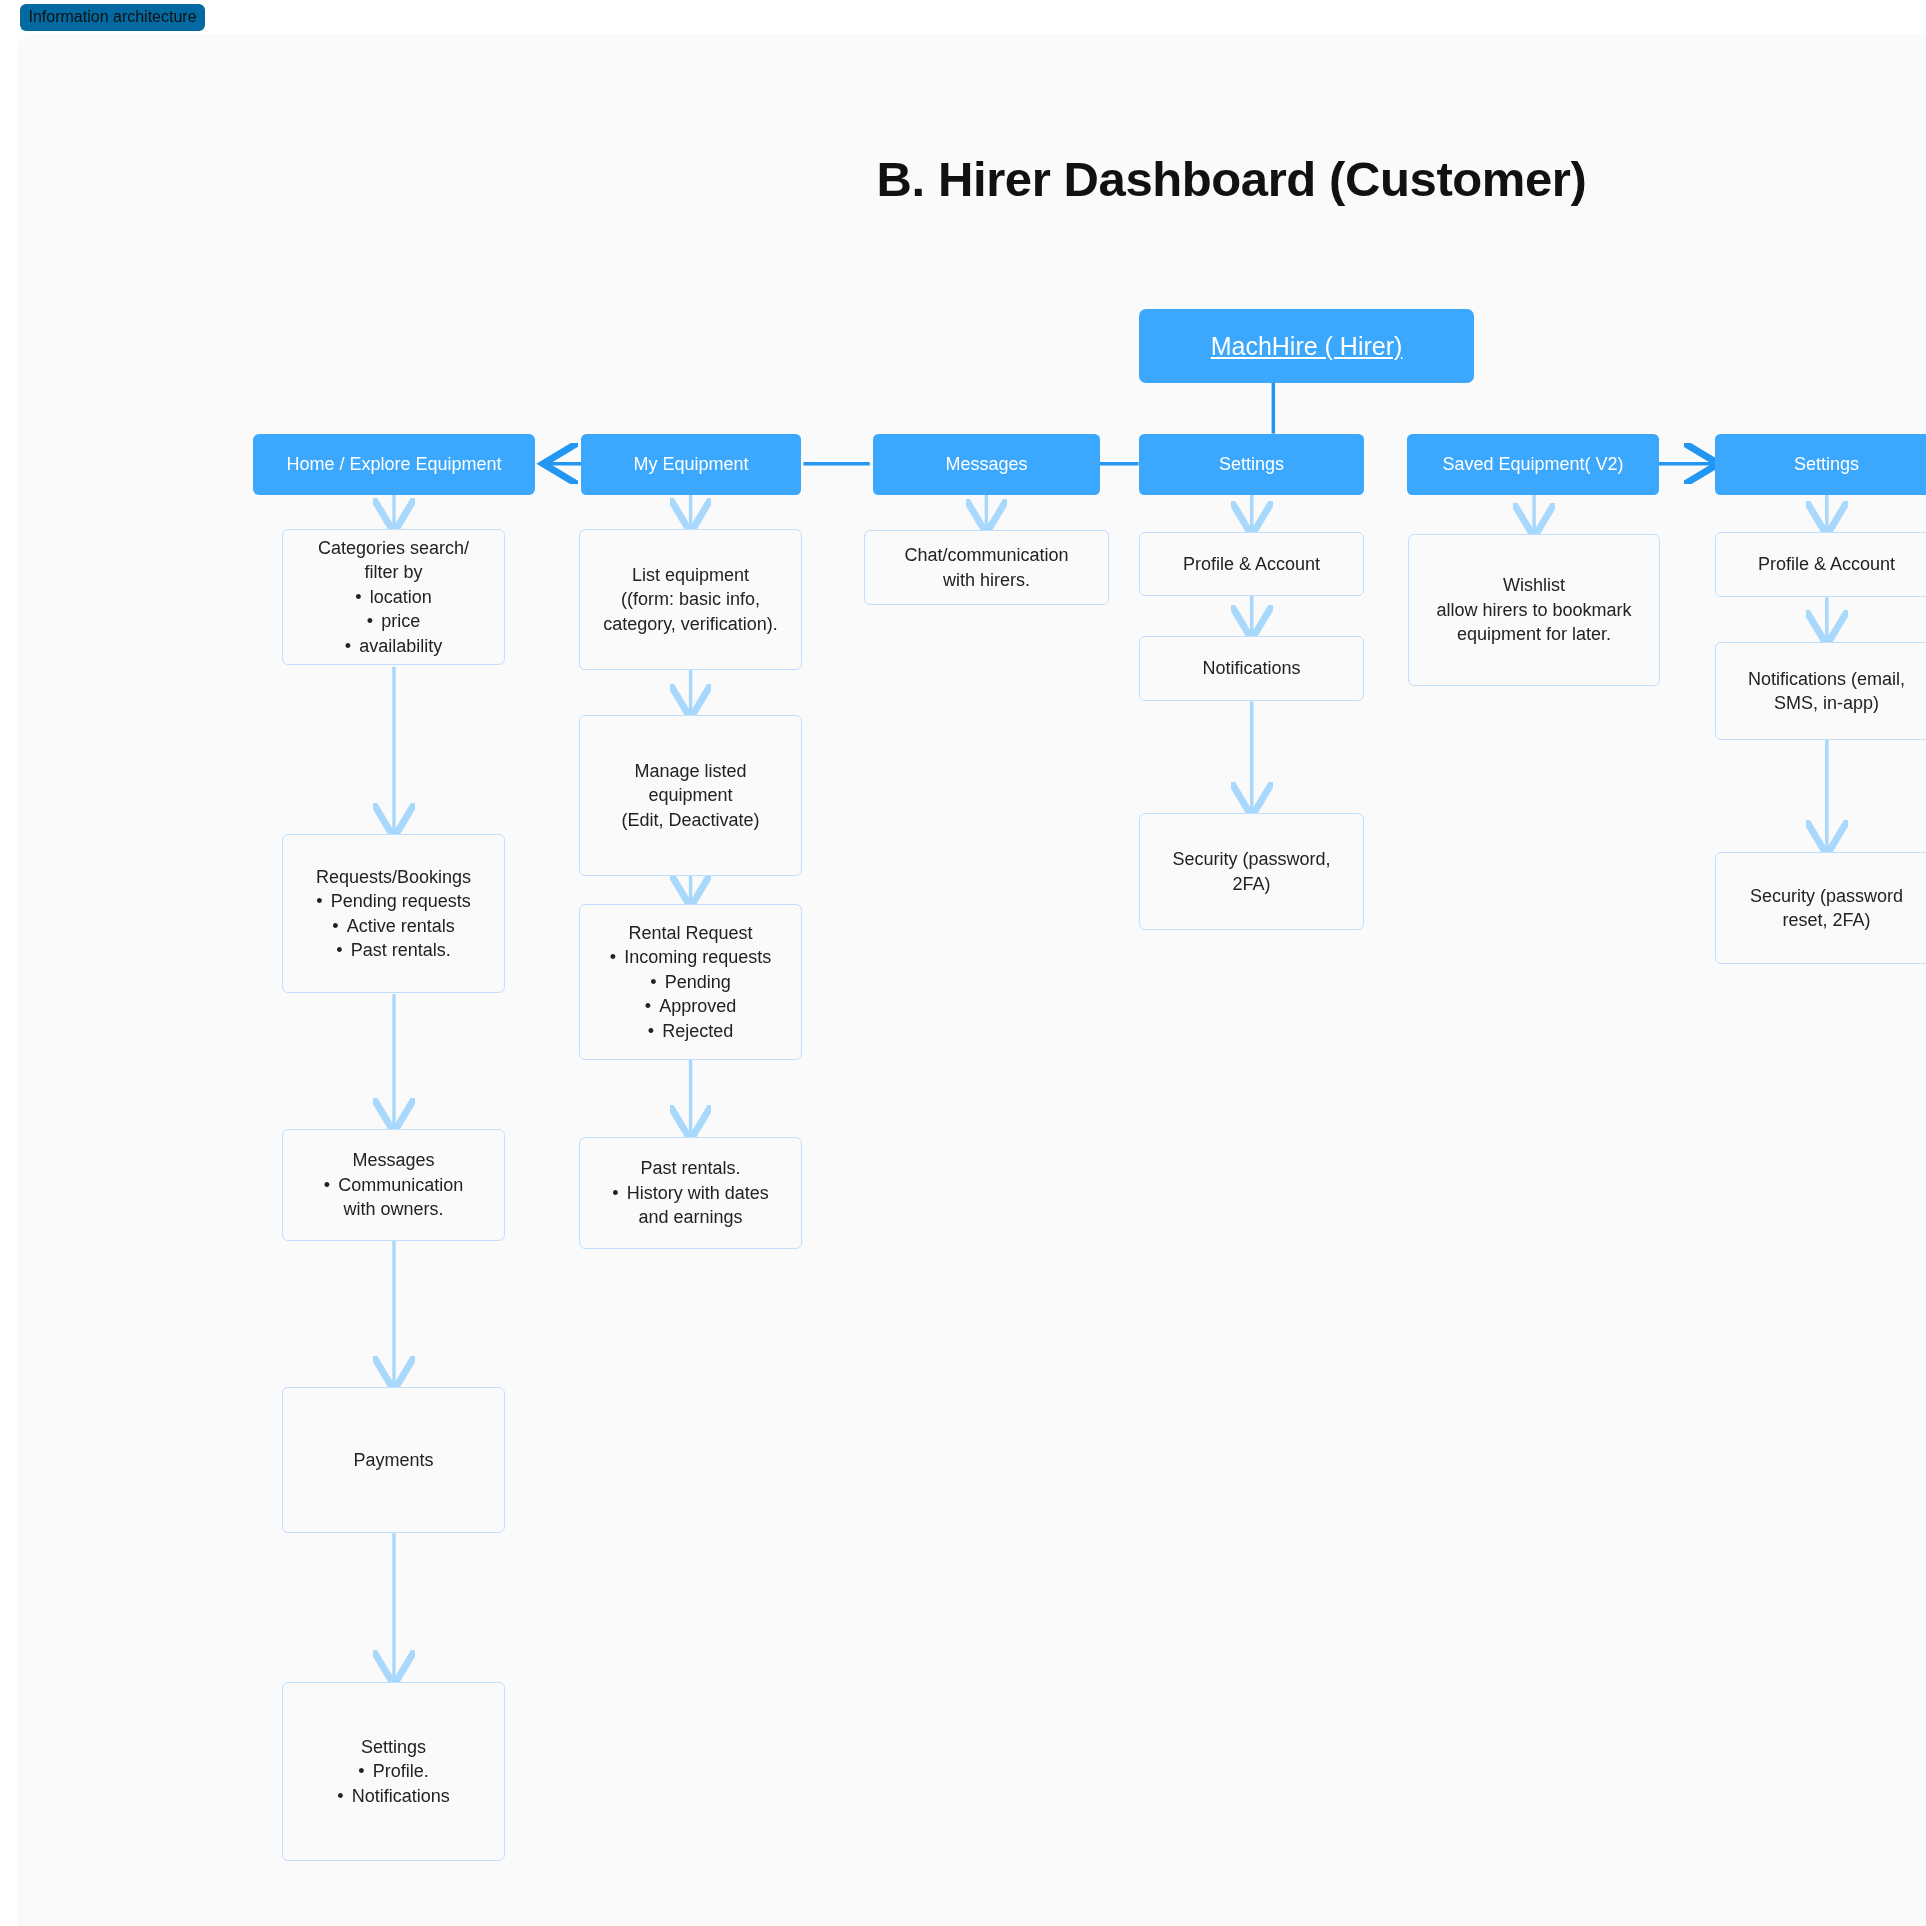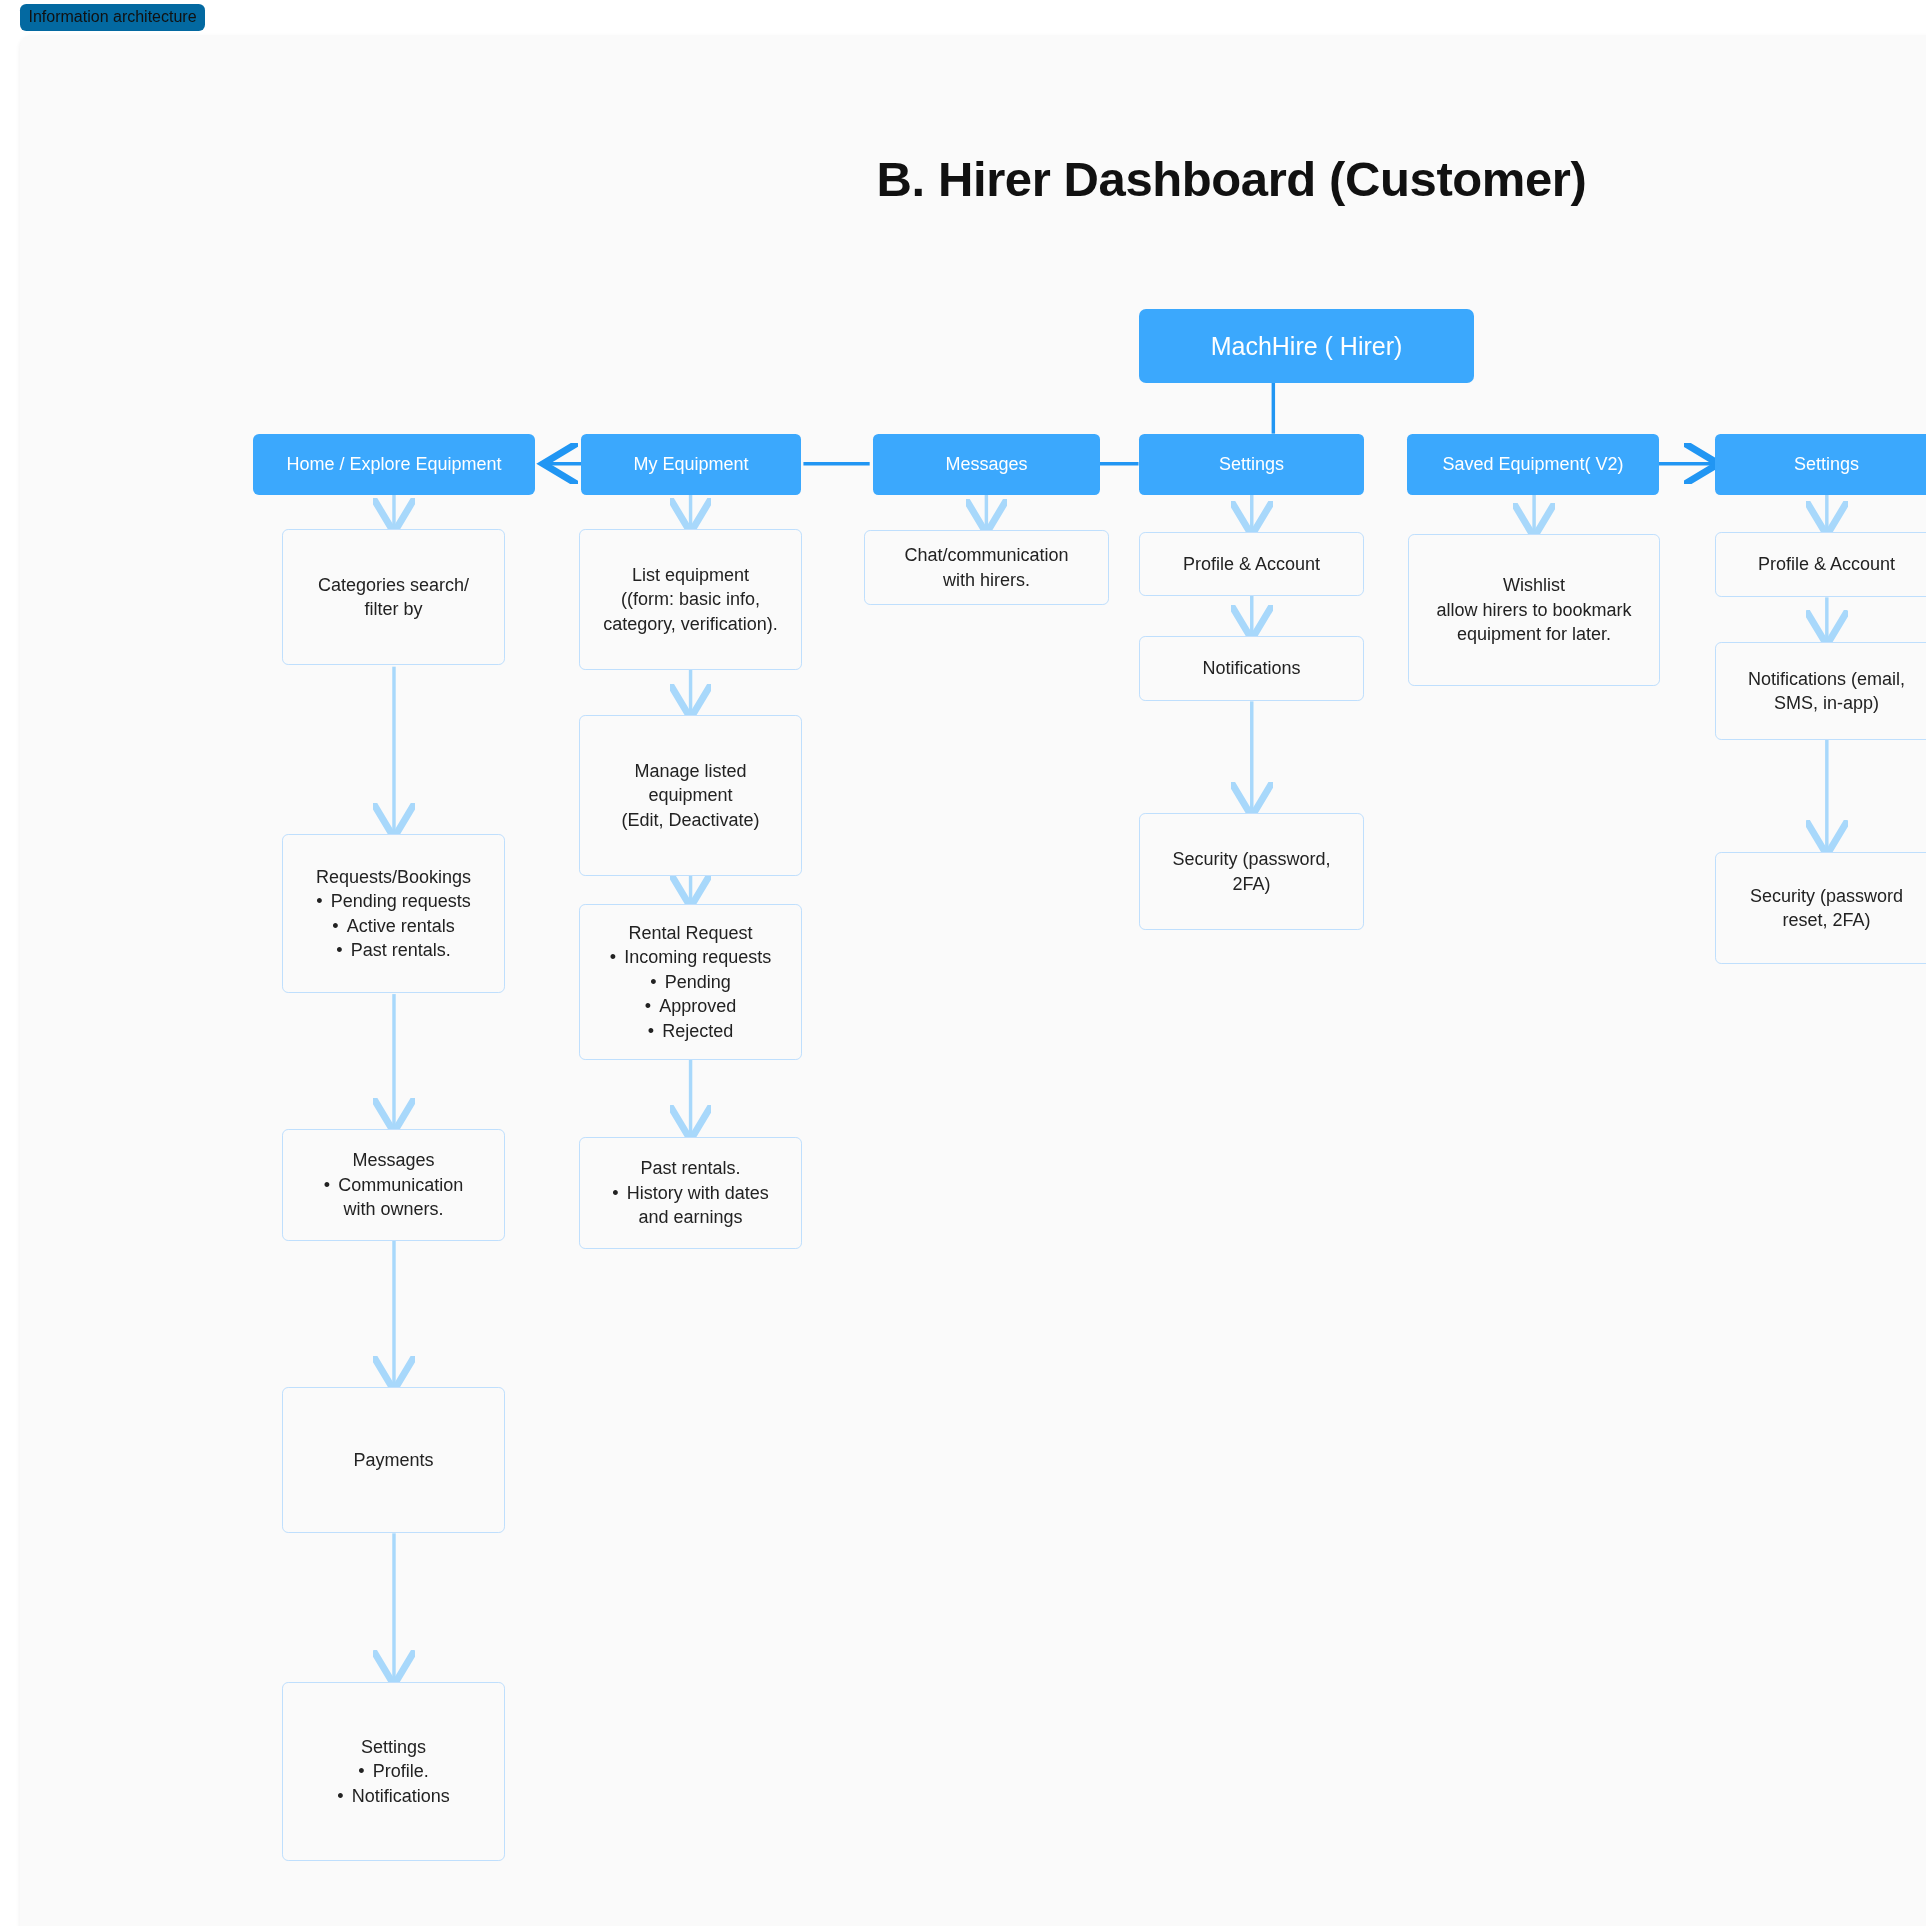--- a/index.html
+++ b/index.html
@@ -188,21 +188,21 @@
         <path d="M4690,1460 L4690,1575" marker-end="url(#ar-lblue)"></path>
         <path d="M4690,1830 L4690,2120" marker-end="url(#ar-lblue)"></path>
       </g>
 
       <g stroke="#6E6E6E" stroke-width="9" fill="none">
         <path d="M5553,1153 L5553,1480" marker-end="url(#ar-gray)"></path>
         <path d="M6365,1153 L6365,1510" marker-end="url(#ar-gray)"></path>
       </g>
     </svg>
 
-    <div class="node-blue node-root" style="left:1119px; top:274px; width:335px; height:74px;">
+    <div class="node-blue node-root" style="left:1119px; top:274px; width:335px; height:74px;text-decoration:underline;">
       <span>MachHire ( Hirer)</span>
     </div>
 
     <div class="node-blue" style="left:233px; top:399px; width:282px; height:61px;border-radius:6px;">
       <span>Home / Explore Equipment</span>
     </div>
 
     <div class="node-blue" style="left:561px; top:399px; width:220px; height:61px;">
       <span>My Equipment</span>
     </div>
@@ -219,20 +219,25 @@
       <span>Saved Equipment( V2)</span>
     </div>
 
     <div class="node-blue" style="left:1695px; top:399px; width:223px; height:61px;">
       <span>Settings</span>
     </div>
 
     <div class="node-box" style="left:262px; top:494px; width:223px; height:136px;">
       <div class="bx-title">Categories search/
 filter by</div>
+      <ul>
+        <li>location</li>
+        <li>price</li>
+        <li>availability</li>
+      </ul>
     </div>
 
     <div class="node-box" style="left:262px; top:799px; width:223px; height:159px;">
       <div class="bx-title">Requests/Bookings</div>
       <ul>
         <li>Pending requests</li>
         <li>Active rentals</li>
         <li>Past rentals.</li>
       </ul>
     </div>

